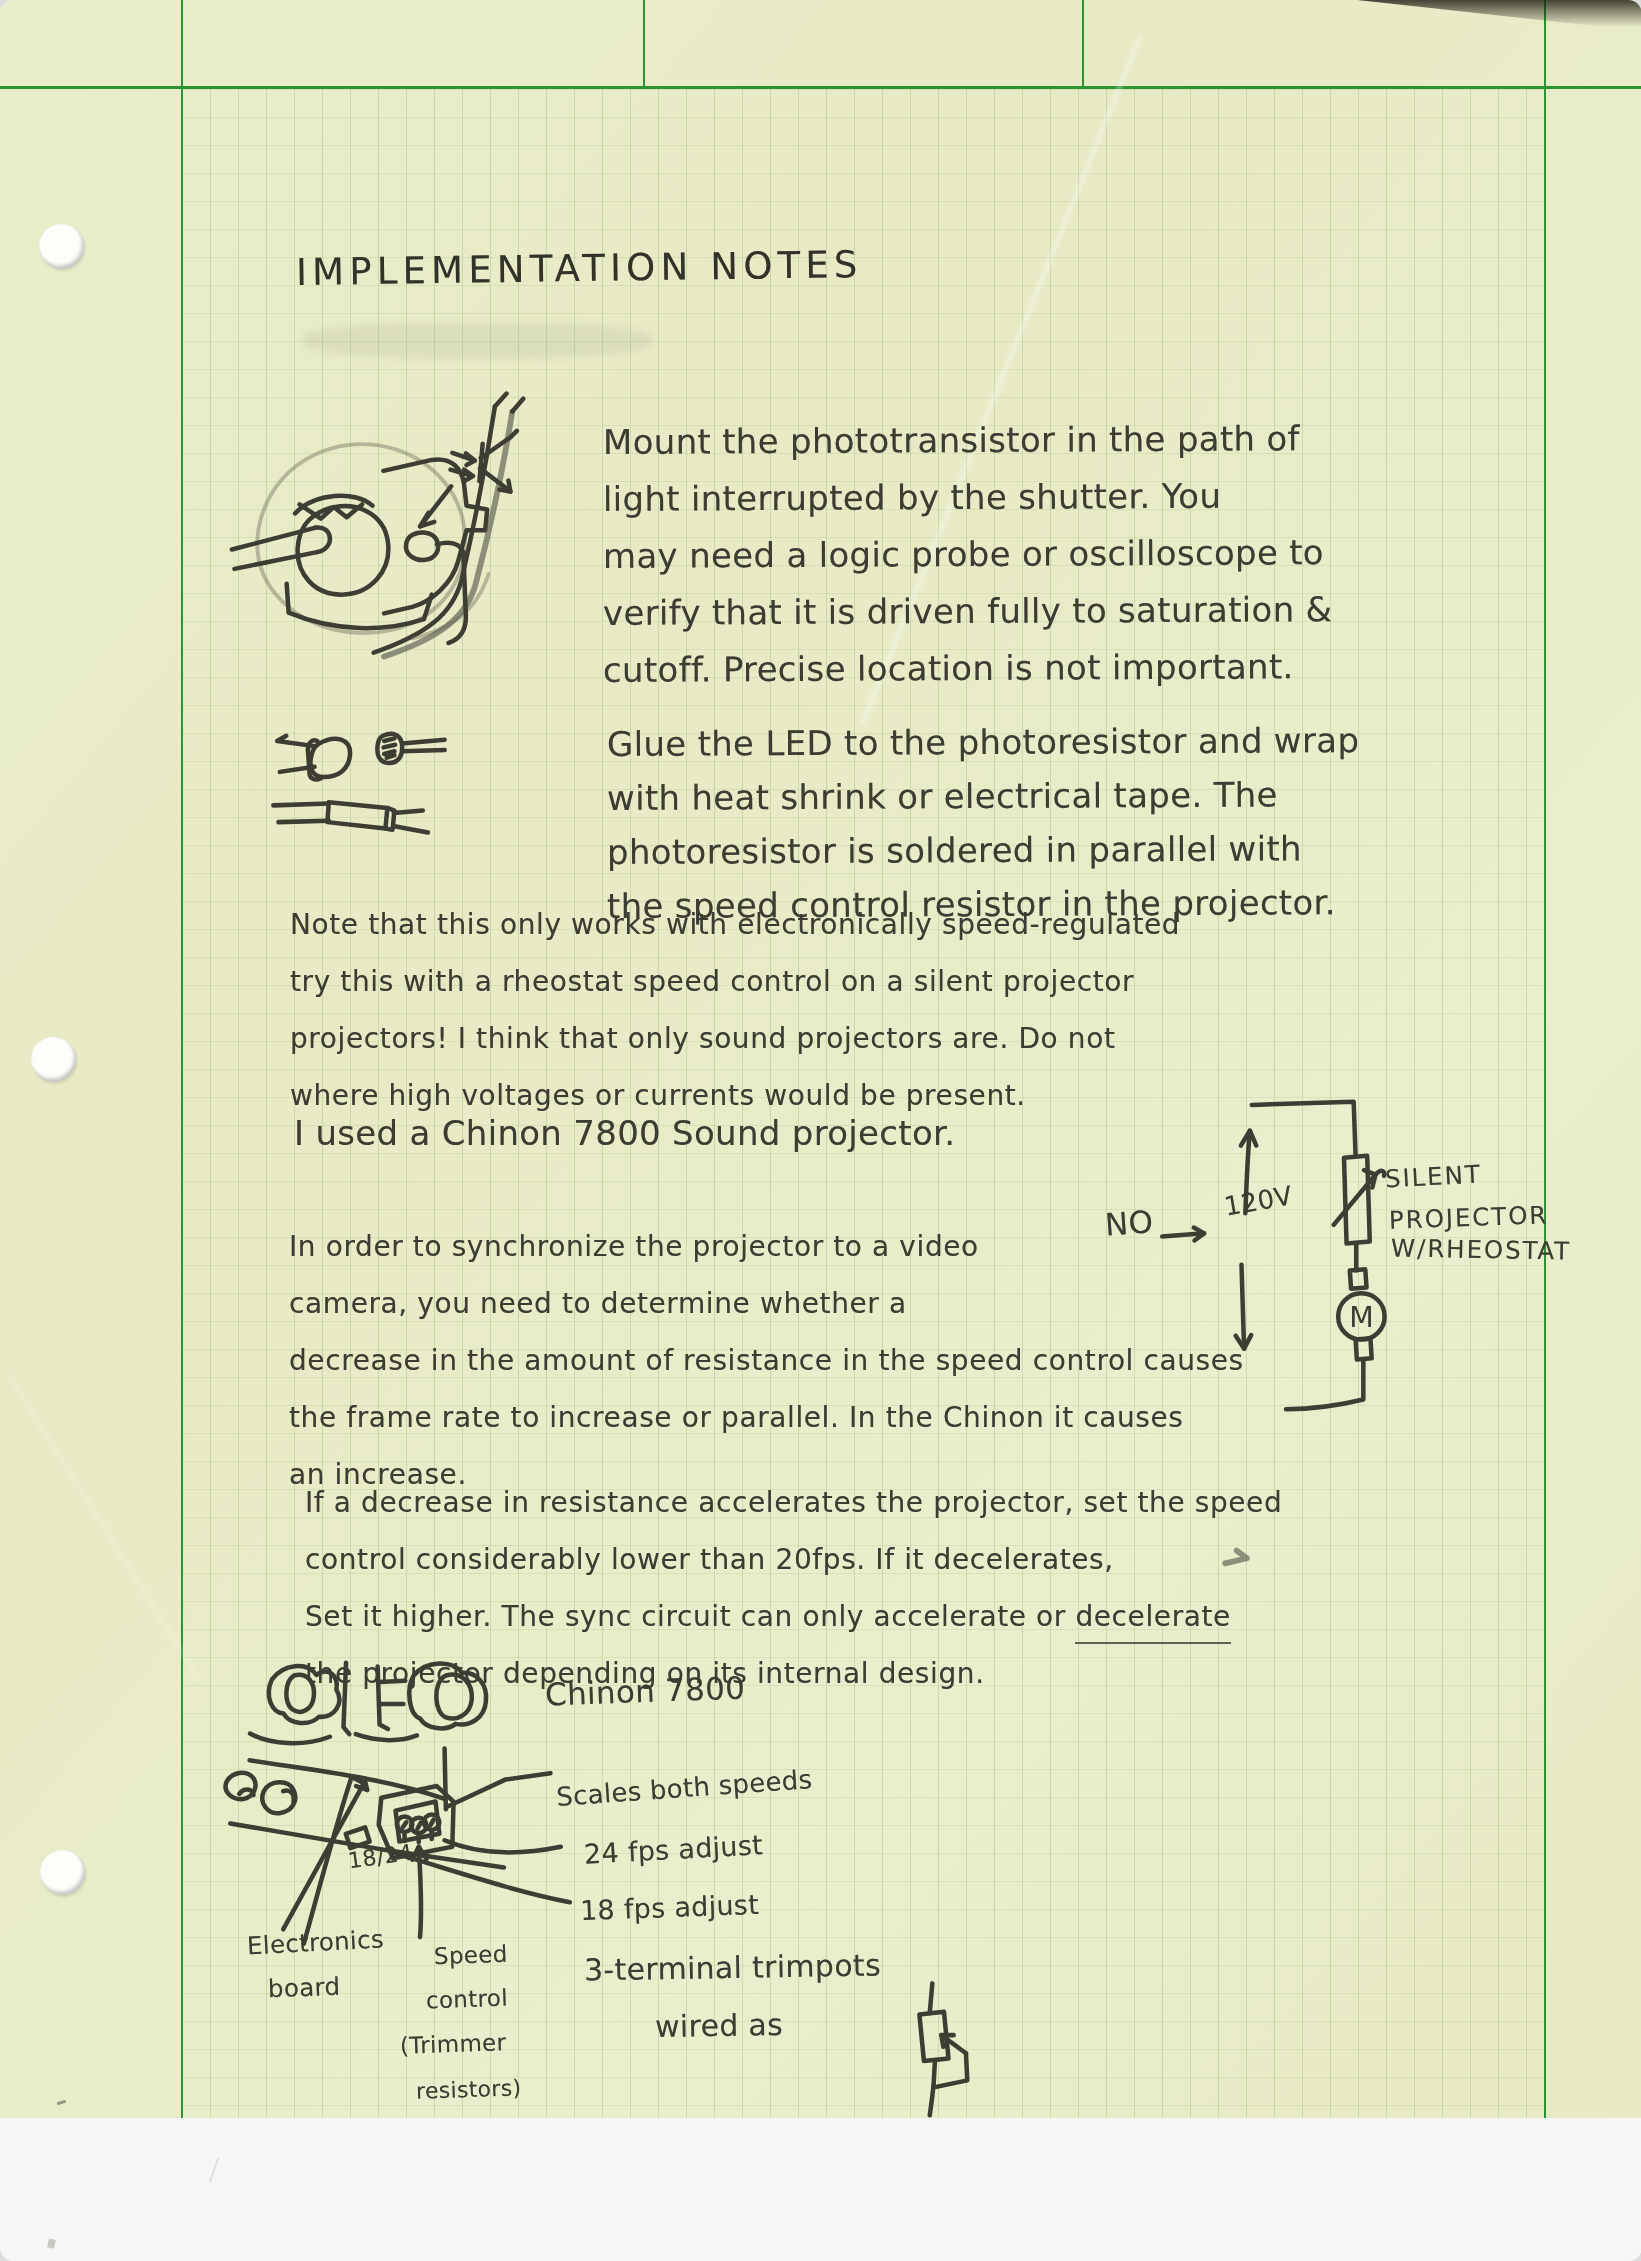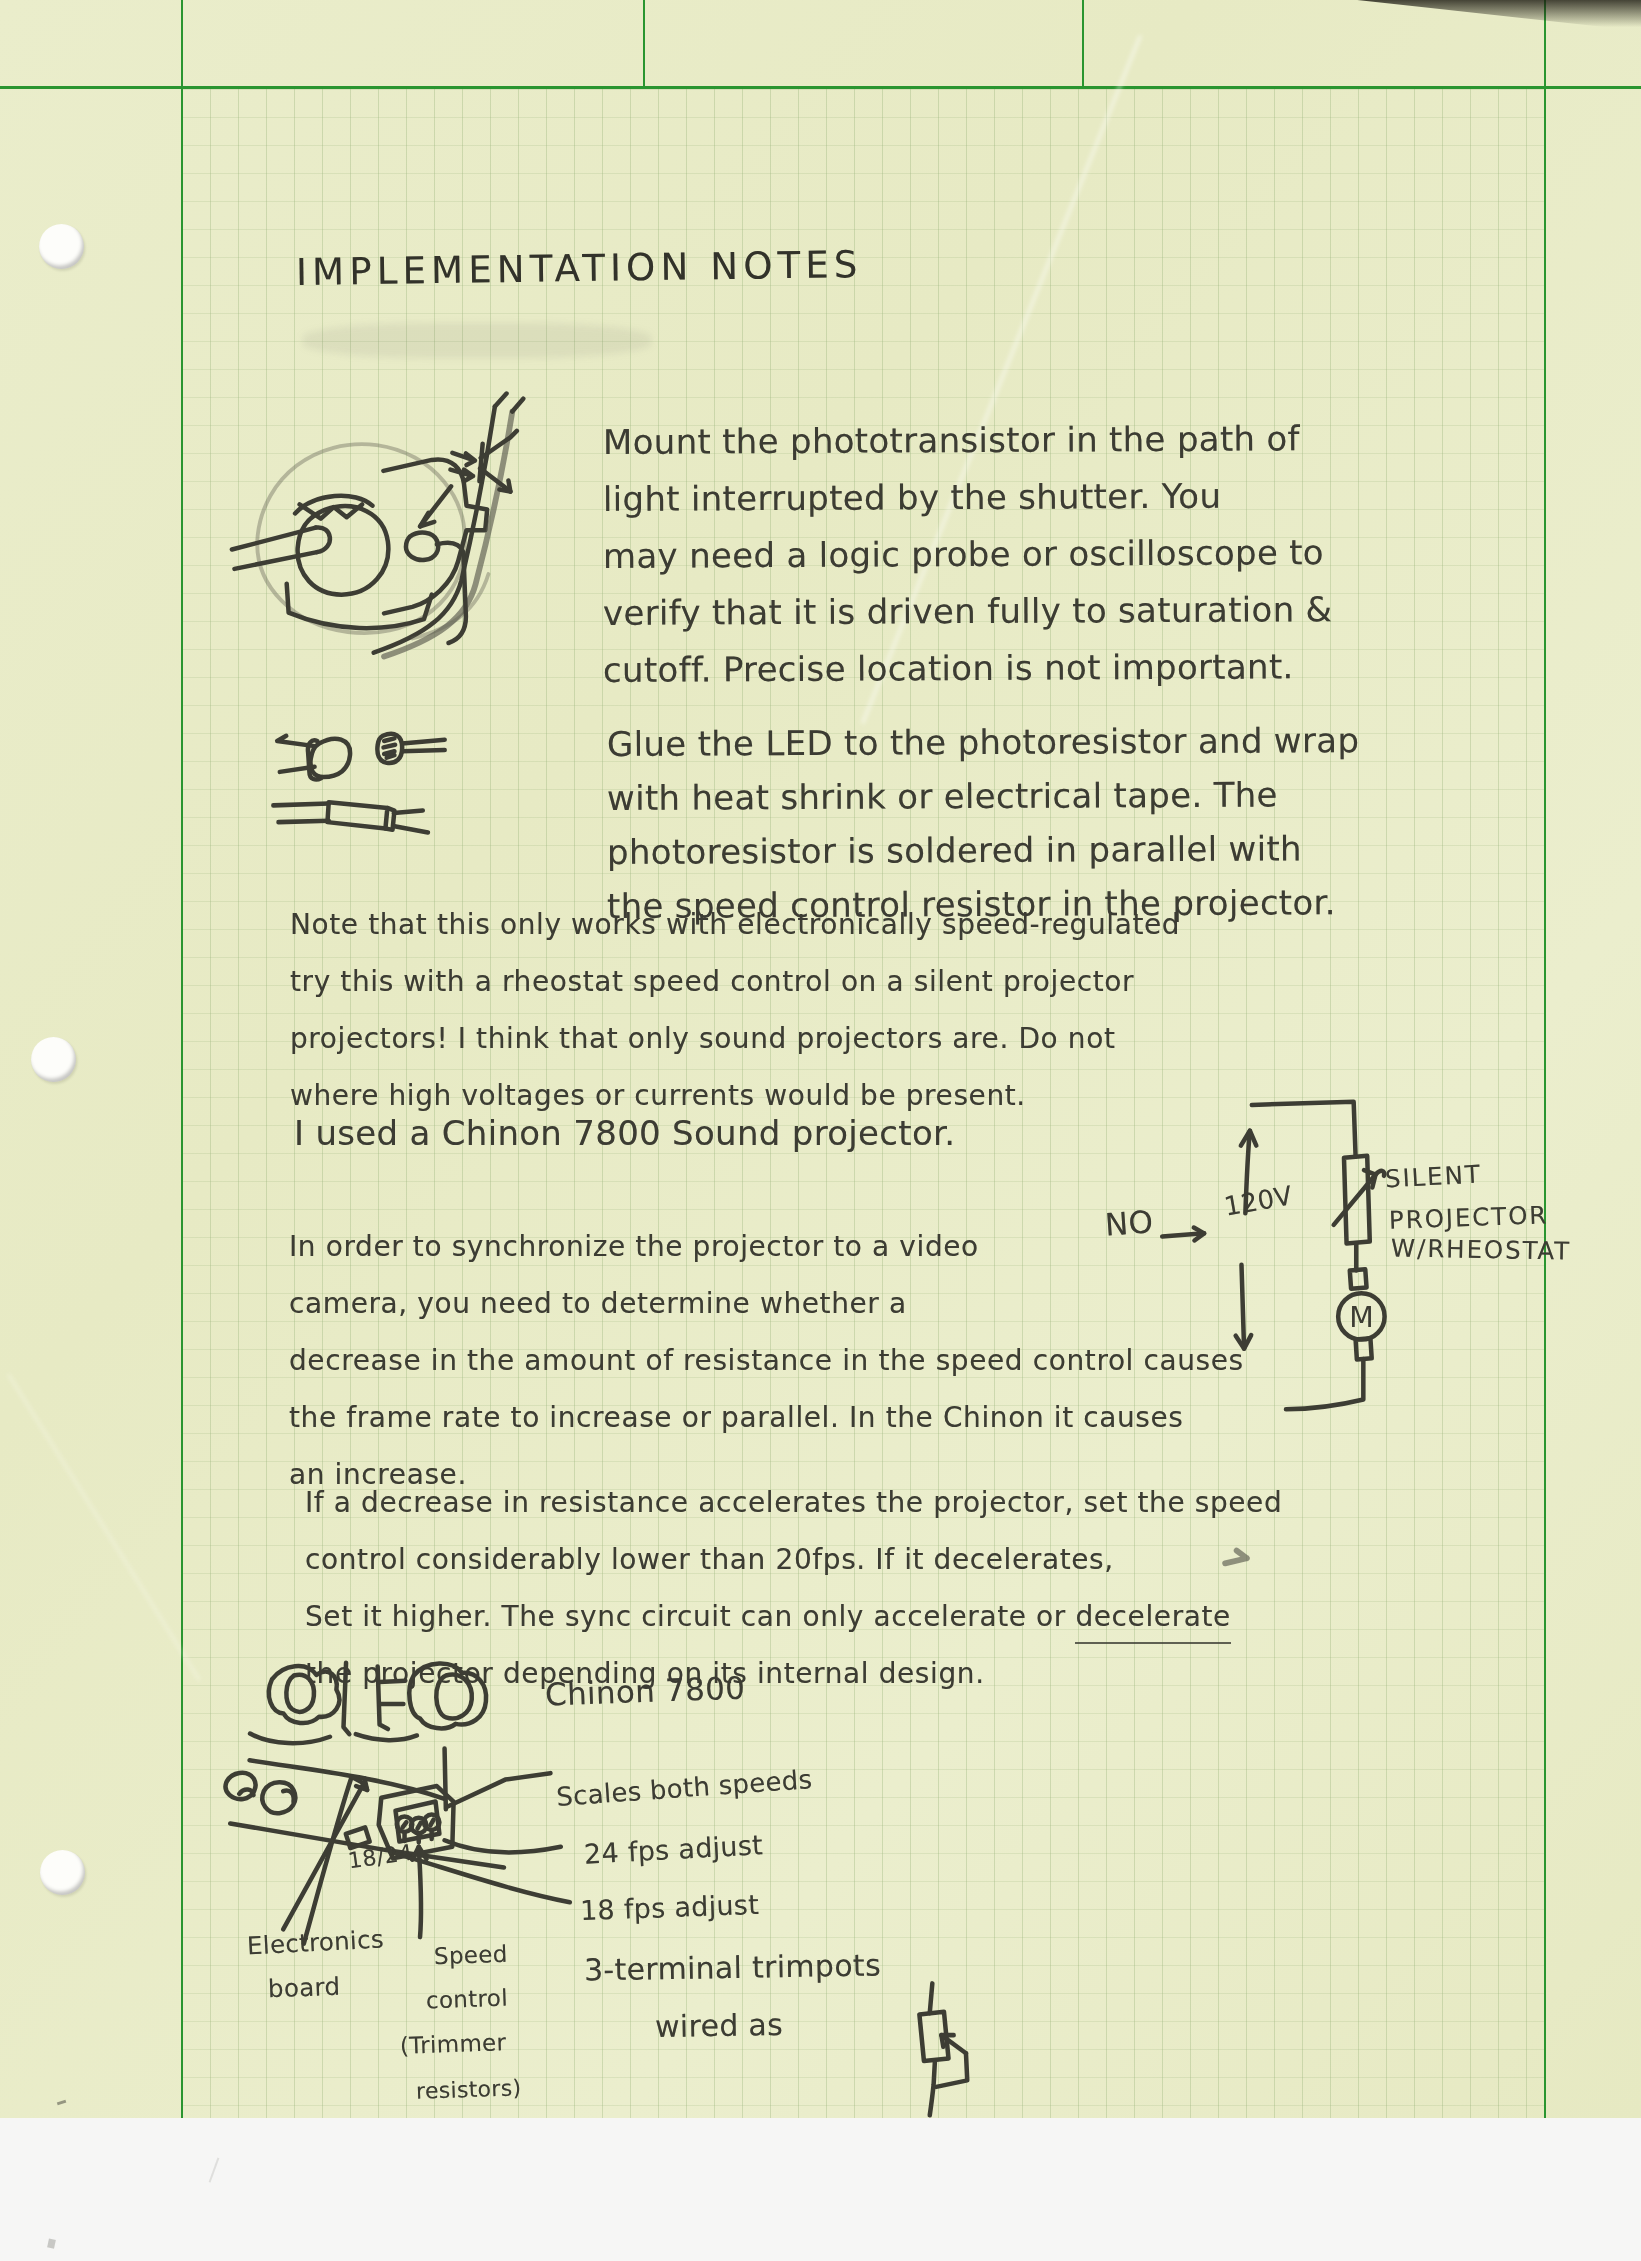--- a/index.html
+++ b/index.html
@@ -1,17 +1,17 @@
 <!DOCTYPE html>
 <html style="font-size:10.3px"><head>
 <meta charset="utf-8">
 <style>
   html,body{margin:0;padding:0;background:#dcdcda;}
   .page{position:relative;width:1642px;height:2261px;overflow:hidden;background:#f5f5f4;
-        font-family:"DejaVu Sans",sans-serif;}
+        font-family:"DejaVu Sans",sans-serif;border-radius:14px;}
   .paper{position:absolute;left:0;top:0;width:1642px;height:2118px;
          background:linear-gradient(130deg,#eaedcb 0%,#e7eac4 35%,#ebeecd 70%,#e6e9c2 100%);}
   .scanner-strip{position:absolute;left:0;top:2118px;width:1642px;height:143px;background:#f6f6f5;}
   
   .minor-grid{position:absolute;left:182px;top:89px;width:1362px;height:2029px;
     background-image:
       repeating-linear-gradient(to right, rgba(148,176,118,.34) 0 1.3px, rgba(0,0,0,0) 1.3px 28px),
       repeating-linear-gradient(to bottom, rgba(148,176,118,.20) 0 1.3px, rgba(0,0,0,0) 1.3px 28px);}
   .vline{position:absolute;width:1.9px;background:#2a9530;}
   .hline{position:absolute;height:2.6px;background:#2a9530;}

